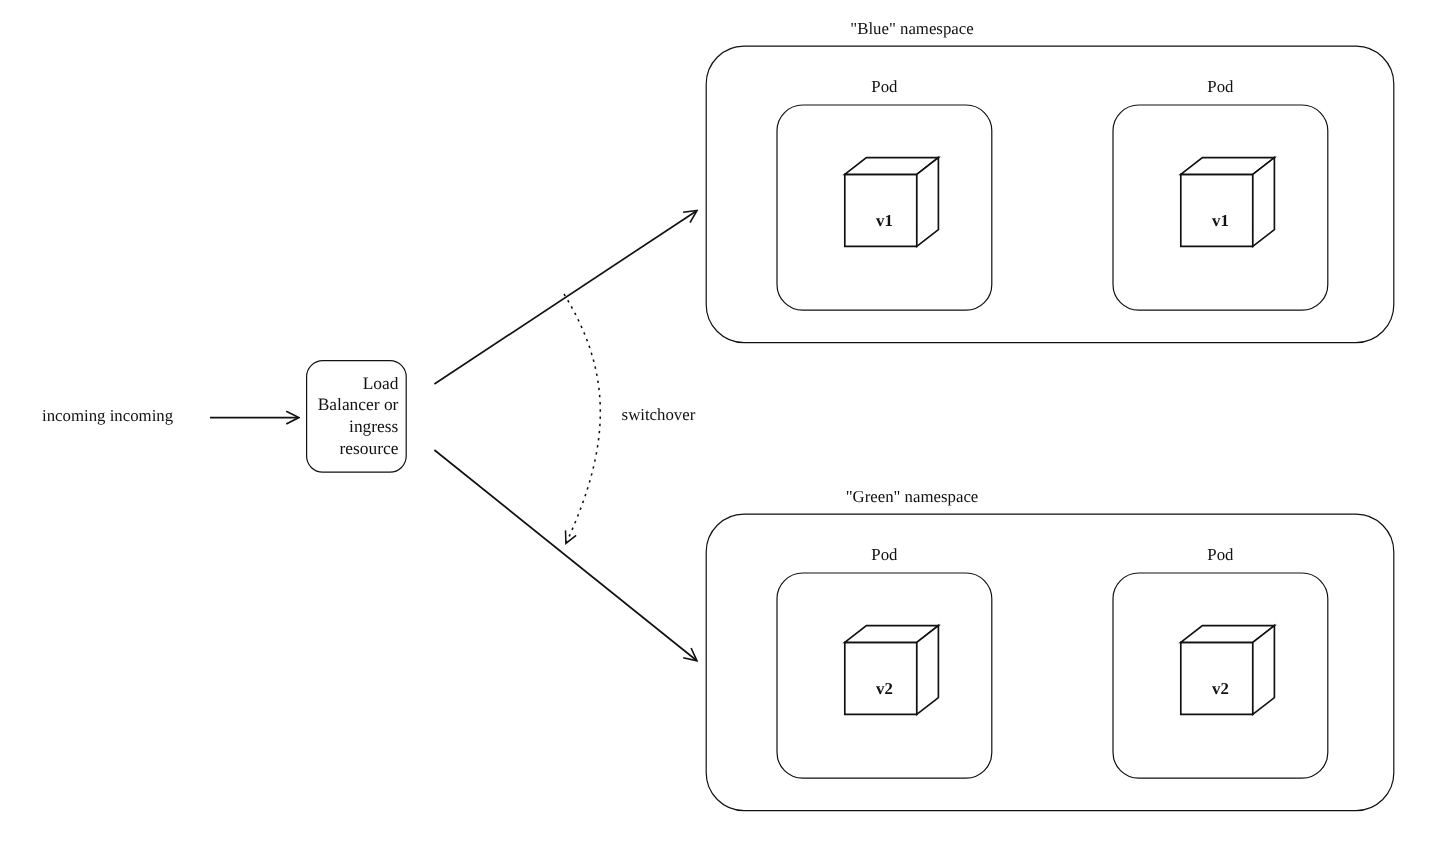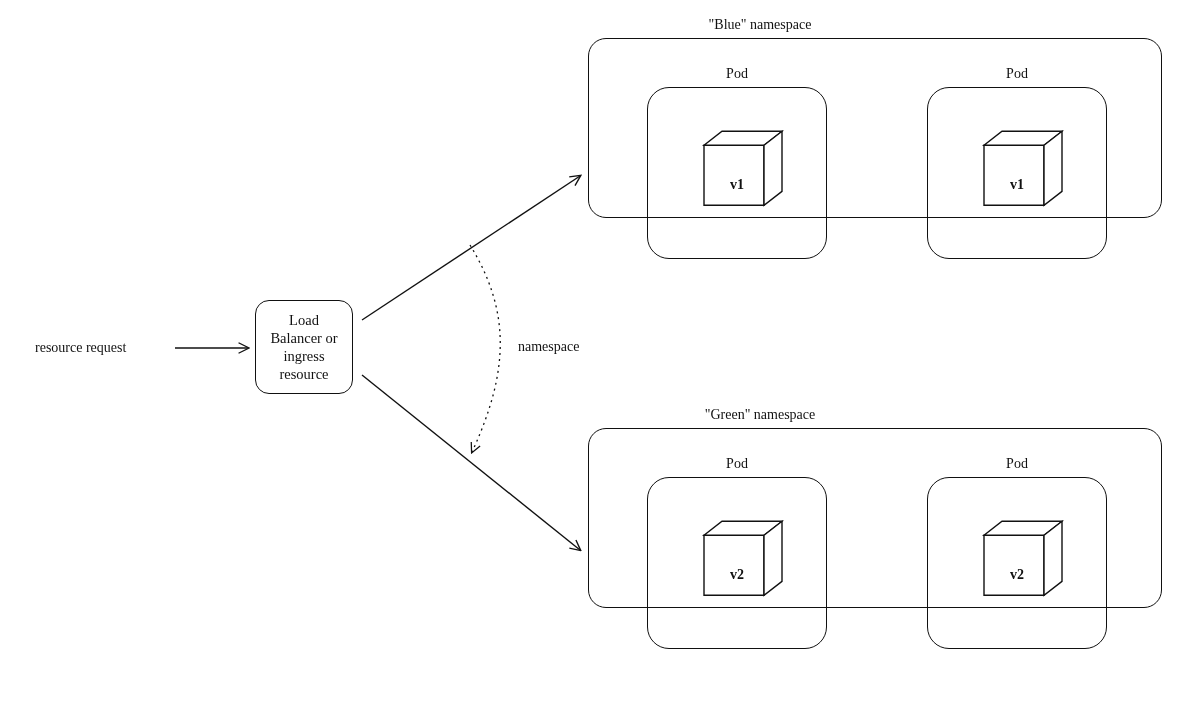--- a/index.html
+++ b/index.html
@@ -23,39 +23,39 @@
     white-space: pre;
     text-align: center;
   }
   .small {
     font-size: 14px;
   }
   .lb-box {
     position: absolute;
     left: 255px;
     top: 300px;
-    width: 98px;
+    width: 84px;
     height: 94px;
     border: 1.5px solid #111;
     border-radius: 14px;
     display: flex;
     align-items: center;
     justify-content: center;
-    text-align: center;
+    text-align: right;
     font-size: 14.5px;
     line-height: 1.25;
     padding: 15px 6px;
     box-sizing: border-box;
   }
   .ns-box {
     position: absolute;
     width: 574px;
-    height: 180px;
+    height: 248px;
     border: 1.5px solid #111;
-    border-radius: 18px;
+    border-radius: 32px;
     box-sizing: border-box;
   }
   .pod-box {
     position: absolute;
     width: 180px;
     height: 172px;
     border: 1.5px solid #111;
     border-radius: 22px;
     box-sizing: border-box;
   }
@@ -113,30 +113,30 @@
 
     <line x1="175" y1="348" x2="248" y2="348" stroke="#111" stroke-width="1.4" marker-end="url(#arrow)"></line>
 
     <line x1="362" y1="320" x2="580" y2="176" stroke="#111" stroke-width="1.4" marker-end="url(#arrow)"></line>
 
     <line x1="362" y1="375" x2="580" y2="550" stroke="#111" stroke-width="1.4" marker-end="url(#arrow)"></line>
 
     <path d="M 470 245 C 510 310, 510 370, 472 452" fill="none" stroke="#111" stroke-width="1.3" stroke-dasharray="2 4" marker-end="url(#arrow-dot)"></path>
   </svg>
 
-  <div class="label small" style="left:35px; top:339px;">resource request</div>
+  <div class="label small" style="left:35px; top:339px;">incoming incoming</div>
 
   <div class="lb-box">
     <span>Load
 Balancer or
 ingress
 resource</span>
   </div>
 
-  <div class="label small" style="left:518px; top:338px;">namespace</div>
+  <div class="label small" style="left:518px; top:338px;">switchover</div>
 
   <div class="label small" style="left:660px; top:16px; width:200px;">"Blue" namespace</div>
   <div class="ns-box" style="left:588px; top:38px;">
 
     <div class="pod-box" style="left:58px; top:48px;">
       <div class="pod-label">Pod</div>
       <div class="cube">
         <svg viewBox="0 0 110 108">
           <polygon points="22,22 82,22 82,82 22,82" fill="#fff" stroke="#111" stroke-width="1.4"></polygon>
           <polygon points="22,22 40,8 100,8 82,22" fill="#fff" stroke="#111" stroke-width="1.4"></polygon>

